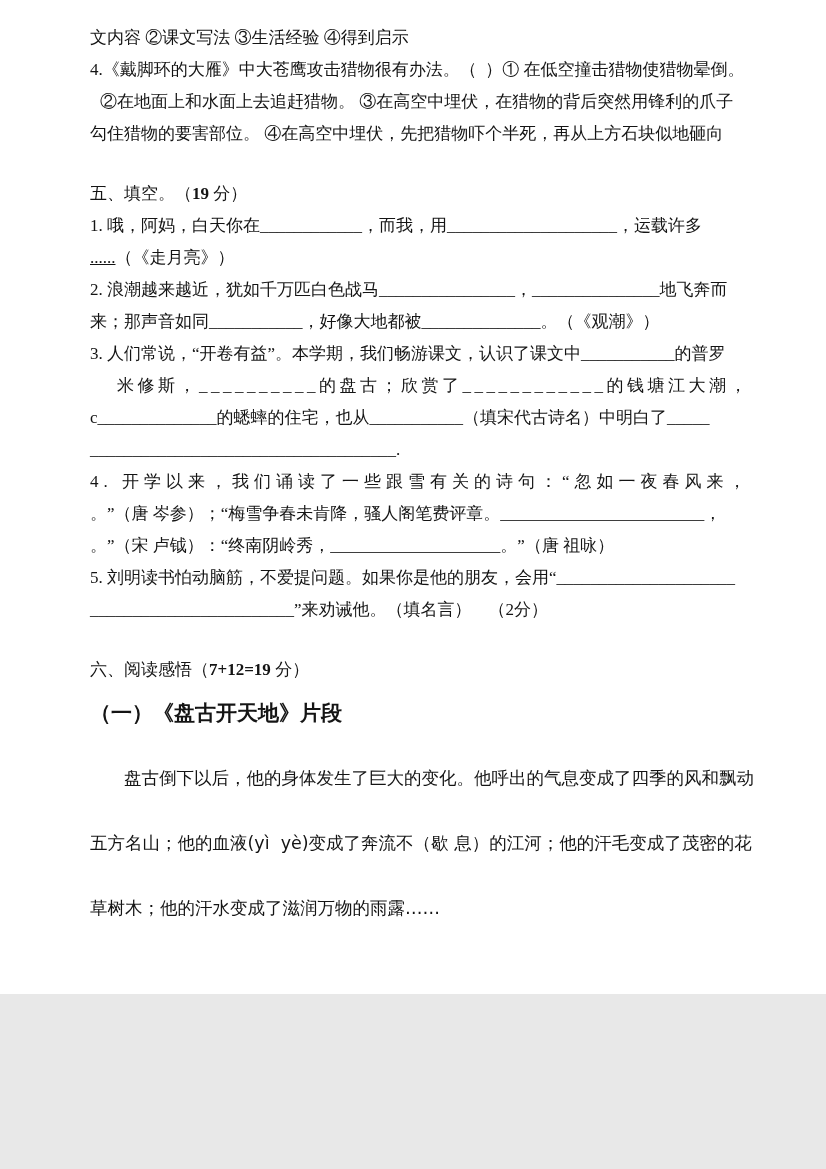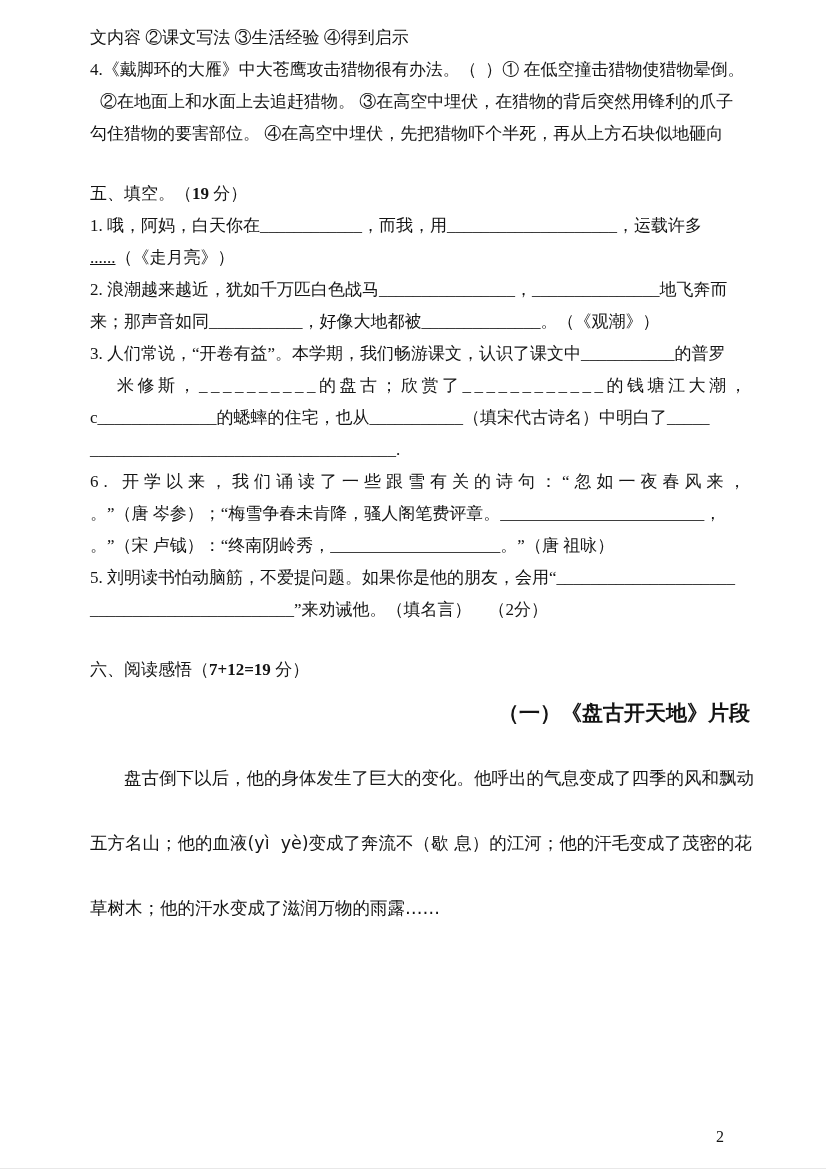--- a/index.html
+++ b/index.html
@@ -1,32 +1,32 @@
 <!DOCTYPE html>
 <html><head>
 <meta charset="utf-8">
 <style>
   html,body { margin:0; padding:0; background:#e8e8e8; }
   .page {
-    width:826px; height:1168px; position:relative; margin:0 auto;
+    width:826px; height:994px; position:relative; margin:0 auto;
     background:#ffffff; overflow:hidden;
     font-family:"Liberation Serif","DejaVu Serif",serif; color:#141414;
   }
   .content { position:absolute; left:90px; top:22px; width:660px; }
   .line { font-size:17px; line-height:32px; white-space:pre; }
   .indent10 { padding-left:10px; }
   .gap28 { margin-top:28px; }
   .spread35 { letter-spacing:3.5px;text-align:right; }
   .spread5 { letter-spacing:5px; }
   .score-num { font-weight:bold; font-family:"Liberation Serif",serif; }
   .u { text-decoration:underline; }
   .passage-title {
     font-family:"DejaVu Sans","Liberation Sans",sans-serif;
     font-weight:bold; font-size:21px; line-height:30px;
-    text-align:right; margin-top:12px; white-space:pre;
+    text-align:left; margin-top:12px; white-space:pre;
   }
   .passage { margin-top:18px; }
   .passage .line {
     font-family:"DejaVu Sans","Liberation Sans",sans-serif;
     font-size:17.5px; line-height:65px;
   }
   .p-indent { text-indent:34px; }
   .pagenum {
     position:absolute; left:716px; top:1128px;
     font-size:16px; line-height:18px;
@@ -50,21 +50,21 @@
     <div class="line"><span class="u">......</span><span>（《走月亮》）</span></div>
 
     <div class="line">2. 浪潮越来越近，犹如千万匹白色战马________________，_______________地飞奔而</div>
     <div class="line">来；那声音如同___________，好像大地都被______________。（《观潮》）</div>
 
     <div class="line">3. 人们常说，“开卷有益”。本学期，我们畅游课文，认识了课文中___________的普罗</div>
     <div class="line spread35">米修斯，__________的盘古；欣赏了____________的钱塘江大潮，</div>
     <div class="line">c______________的蟋蟀的住宅，也从___________（填宋代古诗名）中明白了_____</div>
     <div class="line">____________________________________.</div>
 
-    <div class="line spread5">6. 开学以来，我们诵读了一些跟雪有关的诗句：“忽如一夜春风来，</div>
+    <div class="line spread5">4. 开学以来，我们诵读了一些跟雪有关的诗句：“忽如一夜春风来，</div>
     <div class="line">。”（唐 岑参）；“梅雪争春未肯降，骚人阁笔费评章。________________________，</div>
     <div class="line">。”（宋 卢钺）：“终南阴岭秀，____________________。”（唐 祖咏）</div>
 
     <div class="line">5. 刘明读书怕动脑筋，不爱提问题。如果你是他的朋友，会用“_____________________</div>
     <div class="line">________________________”来劝诫他。（填名言）　（2分）</div>
 
     <div class="line gap28"><span>六、阅读感悟（</span><span class="score-num">7+12=19</span><span> 分）</span></div>
 
     <div class="passage-title">（一）《盘古开天地》片段</div>
 

